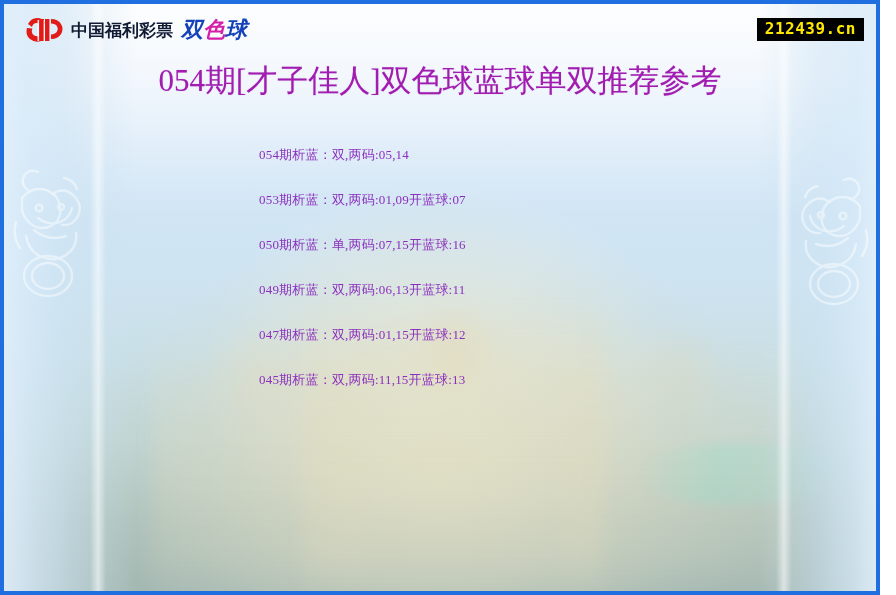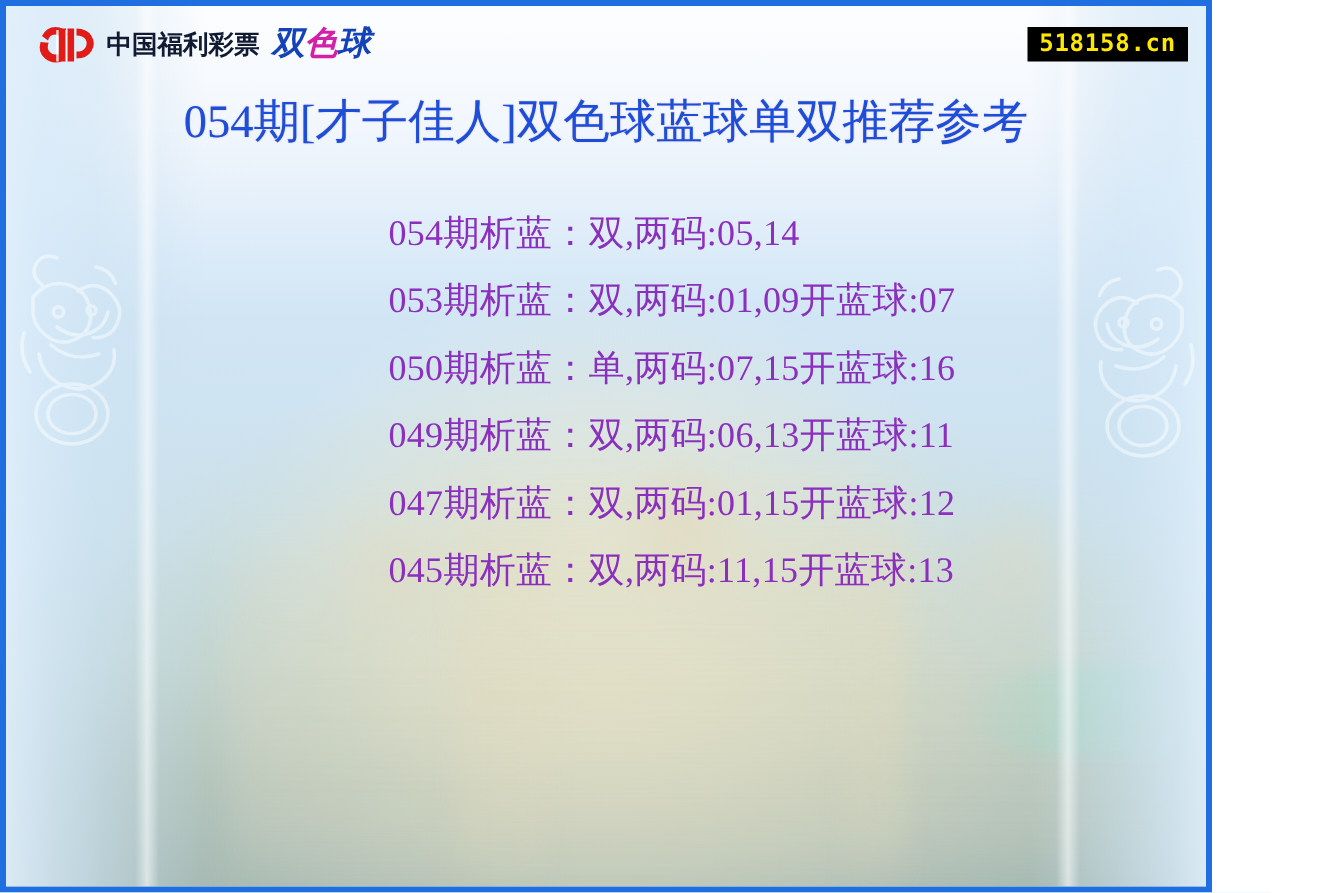--- a/index.html
+++ b/index.html
@@ -3,21 +3,21 @@
 <meta charset="utf-8">
 <style>
   html, body {
     margin: 0;
     padding: 0;
     background: #ffffff;
   }
 
   #page {
     position: relative;
-    width: 808px;
+    width: 880px;
     height: 595px;
     overflow: hidden;
     box-sizing: border-box;
     border: 4px solid #1f6fe0;
     background: #cfe2f3;
     font-family: "Liberation Serif", "DejaVu Serif", serif;
   }
 
   
   .bg-base {
@@ -185,21 +185,21 @@
     padding: 2px 8px 3px 8px;
     line-height: 1.15;
   }
 
   
   .title {
     position: absolute;
     left: 0; right: 0;
     top: 58px;
     text-align: center;
-    color: #1d4ed8;
+    color: #a21caf;
     font-size: 31px;
     font-weight: normal;
     letter-spacing: 0px;
     line-height: 1.2;
     text-shadow: 0 0 1px rgba(143,52,192,.35);
     white-space: nowrap;
   }
 
   
   .lines {
@@ -208,21 +208,21 @@
     top: 128px;
     display: flex;
     flex-direction: column;
   }
   .line {
     height: 45px;
     display: flex;
     align-items: center;
     padding-left: 255px;
     color: #8b2fbe;
-    font-size: 24px;
+    font-size: 13px;
     letter-spacing: .2px;
     white-space: nowrap;
     text-align: center;
   }
 </style>
 </head>
 <body>
 
 <div id="page">
 
@@ -293,21 +293,21 @@
           <g fill="#ffffff" opacity="0.85">
             <path d="M13.5 4 l1.6 0 l0 21 l-1.6 0z"></path>
             <path d="M19.6 4 l1.2 0 l0 21 l-1.2 0z"></path>
           </g>
         </svg>
       </span>
       <span class="logo-cn">中国福利彩票</span>
       <span class="logo-ssq"><span class="c1">双</span><span class="c2">色</span><span class="c3">球</span></span>
     </div>
 
-    <div class="watermark">518158.cn</div>
+    <div class="watermark">212439.cn</div>
   </div>
 
   <div class="title">054期[才子佳人]双色球蓝球单双推荐参考</div>
 
   <div class="lines">
     <div class="line">054期析蓝：双,两码:05,14</div>
     <div class="line">053期析蓝：双,两码:01,09开蓝球:07</div>
     <div class="line">050期析蓝：单,两码:07,15开蓝球:16</div>
     <div class="line">049期析蓝：双,两码:06,13开蓝球:11</div>
     <div class="line">047期析蓝：双,两码:01,15开蓝球:12</div>

